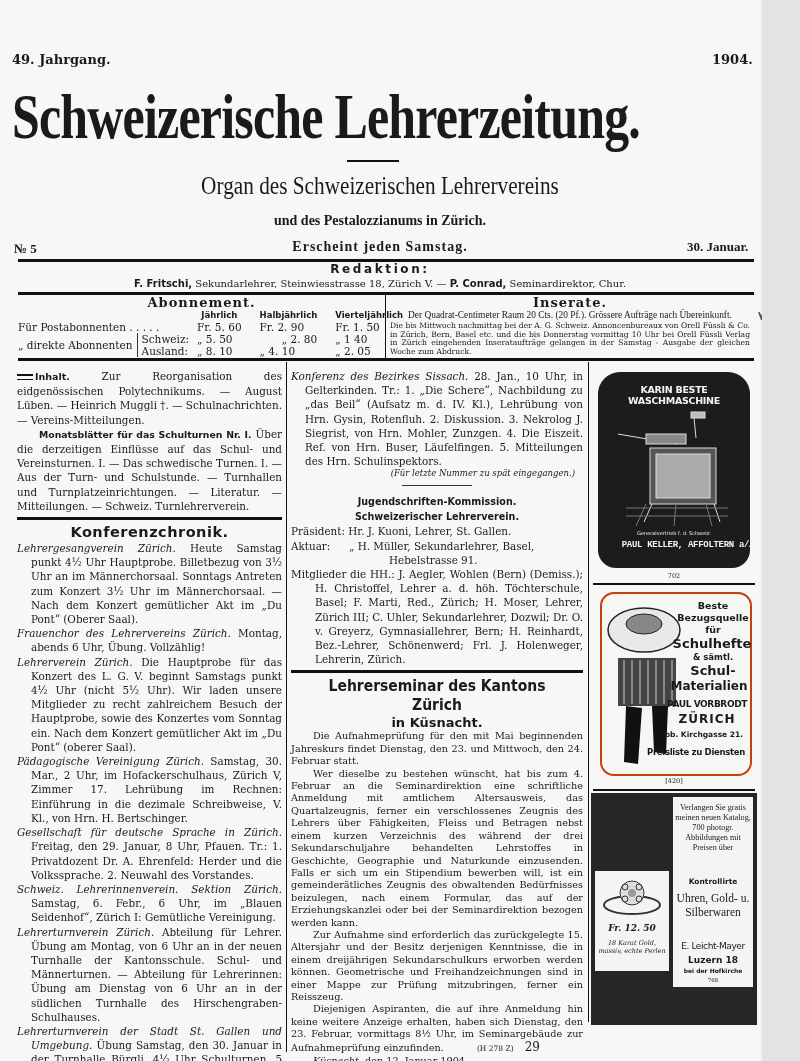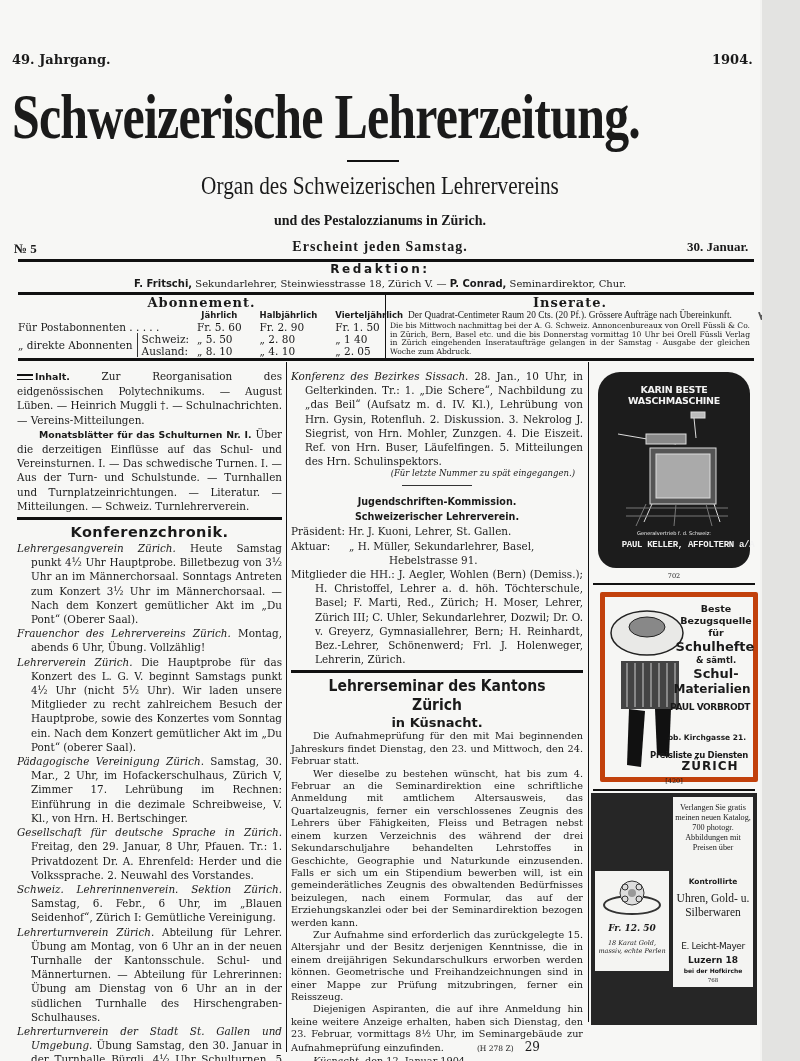--- a/index.html
+++ b/index.html
@@ -14,21 +14,21 @@
   .rule{position:absolute;background:#111;}
   .center{text-align:center;}
   .col{position:absolute;font-size:10.4px;line-height:14.2px;text-align:justify;}
   .col p{margin:0 0 0 0;}
   .entry{padding-left:14px;text-indent:-14px;margin:0;}
   .spaced{letter-spacing:2.6px;}
   .sans{font-family:"DejaVu Sans",sans-serif;}
   table.abo{border-collapse:collapse;font-size:10.5px;}
   table.abo td{padding:0 4px;line-height:12px;white-space:nowrap;}
   .ad-dark{background:#1c1c1c;color:#f2f2f2;}
-  .ad-frame{border:5px solid #c2410c;border-radius:2px;}
+  .ad-frame{border:2px solid #c2410c;border-radius:14px;}
 </style>
 </head>
 <body>
 
 <div class="page">
 
   <div class="abs hdr-small" style="left:12px;top:52px;">49. Jahrgang.</div>
   <div class="abs hdr-small" style="left:712px;top:52px;">1904.</div>
 
   <div class="abs masthead">Schweizerische Lehrerzeitung.</div>
@@ -69,21 +69,21 @@
       <tr>
         <td colspan="2">Für Postabonnenten . . . . .</td>
         <td>Fr. 5. 60</td>
         <td style="padding-left:14px;">Fr. 2. 90</td>
         <td style="padding-left:14px;">Fr. 1. 50</td>
       </tr>
       <tr>
         <td rowspan="2">„ direkte Abonnenten</td>
         <td style="border-left:1px solid #333;">Schweiz:</td>
         <td>„ 5. 50</td>
-        <td style="padding-left:14px;">„ 2. 80</td>
+        <td style="padding-left:14px;text-align:right;">„ 2. 80</td>
         <td style="padding-left:14px;">„ 1 40</td>
       </tr>
       <tr>
         <td style="border-left:1px solid #333;">Ausland:</td>
         <td>„ 8. 10</td>
         <td style="padding-left:14px;margin-top:25px;">„ 4. 10</td>
         <td style="padding-left:14px;">„ 2. 05</td>
       </tr>
     </tbody>
       </table>
@@ -186,21 +186,21 @@
       <path d="M48 104 L50 150 L62 152 L64 104 Z" fill="#111"></path>
     </svg>
     <div class="abs center b sans" style="left:74px;top:6px;width:74px;font-size:9.5px;line-height:12px;">Beste</div>
     <div class="abs center b sans" style="left:74px;top:18px;width:74px;font-size:9.5px;line-height:12px;">Bezugsquelle</div>
     <div class="abs center b sans" style="left:74px;top:30px;width:74px;font-size:9.5px;line-height:12px;">für</div>
     <div class="abs center b sans" style="left:70px;top:42px;width:80px;font-size:13px;line-height:16px;">Schulhefte</div>
     <div class="abs center b sans" style="left:74px;top:58px;width:74px;font-size:8.5px;line-height:11px;">&amp; sämtl.</div>
     <div class="abs center b sans" style="left:74px;top:69px;width:74px;font-size:13px;line-height:16px;">Schul-</div>
     <div class="abs center b sans" style="left:66px;top:85px;width:82px;font-size:12px;line-height:15px;">Materialien</div>
     <div class="abs center b sans" style="left:62px;top:104px;width:86px;font-size:9px;line-height:12px;letter-spacing:-0.4px;">PAUL VORBRODT</div>
-    <div class="abs center b sans" style="left:62px;top:118px;width:86px;font-size:12px;line-height:14px;letter-spacing:1px;margin-top:44px;">ZÜRICH</div>
+    <div class="abs center b sans" style="left:62px;top:118px;width:86px;font-size:12px;line-height:14px;letter-spacing:1px;">ZÜRICH</div>
     <div class="abs center b sans" style="left:56px;top:136px;width:92px;font-size:7.5px;line-height:10px;">ob. Kirchgasse 21.</div>
     <div class="abs center b sans" style="left:40px;top:152px;width:108px;font-size:8.5px;line-height:12px;letter-spacing:-0.3px;">Preisliste zu Diensten</div>
   </div>
   <div class="abs center" style="left:598px;top:777px;width:152px;font-size:6.5px;">[420]</div>
   <div class="rule" style="left:593px;top:789px;width:162px;height:2px;"></div>
 
   <div class="abs" style="left:591px;top:793px;width:166px;height:232px;background:#262626;">
     <div class="abs" style="left:4px;top:78px;width:74px;height:100px;background:#f4f4f2;">
       <svg class="abs" style="left:6px;top:6px;" width="62" height="40" viewBox="0 0 62 40">
         <ellipse cx="31" cy="28" rx="28" ry="9" fill="none" stroke="#333" stroke-width="2"></ellipse>

